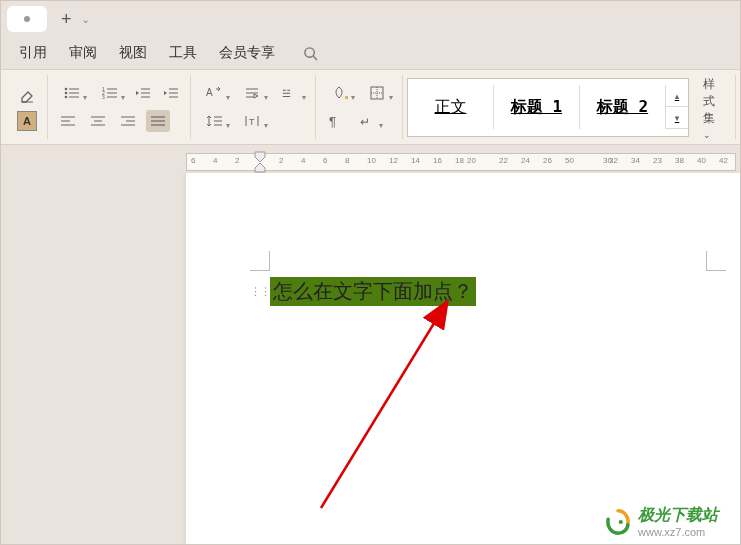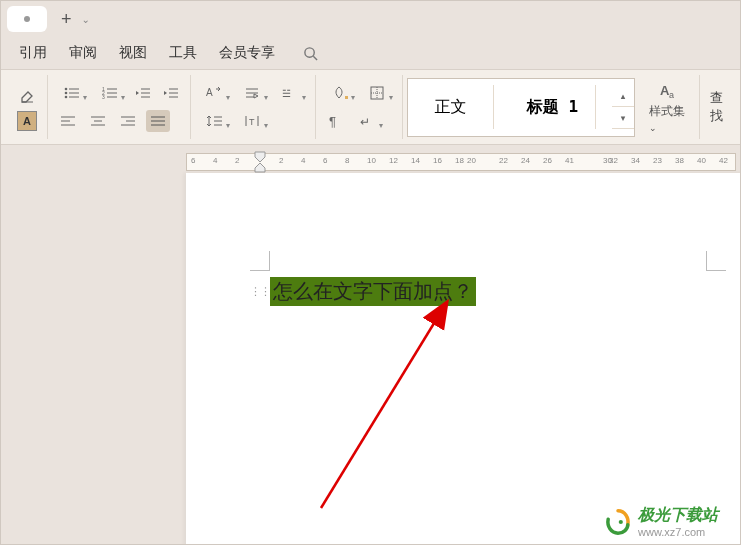--- a/index.html
+++ b/index.html
@@ -84,25 +84,26 @@
     border:1px solid #888;
     display:flex;align-items:center;justify-content:center;
     color:#333;font-size:11px;font-weight:bold;
   }
   .align-btn{ width:24px;height:22px;display:flex;align-items:center;justify-content:center;}
   .align-btn.active{ background:#d6cabb; border-radius:3px;}
   
   .styles-box{
     display:flex;
     align-items:center;
-    gap:16px;
+    gap:0;
     height:59px;
     border:1px solid #ccc2b6;
     background:#fff;
     margin:0 4px;
+    text-decoration:underline;
   }
   .style-item{
     width:86px; height:44px;
     display:flex;align-items:center;justify-content:center;
     font-size:16px;
     border-right:1px solid #e4dacd;
   }
   .style-item.body{ font-weight:normal;}
   .style-item.h1{ font-weight:bold; font-family:"SimHei",monospace;}
   .style-item.h2{ font-weight:bold; font-family:"SimHei",monospace;}
@@ -370,20 +371,21 @@
             <text x="1" y="12" font-size="12" fill="#666">↵</text>
           </svg>
           <span class="dd">▾</span>
         </div>
     </div>
   </div>
 
   <div class="styles-box">
     <div class="style-item body">正文</div>
     <div class="style-item h1">标题 1</div>
+    <div class="style-item h2">标题 2</div>
     <div class="style-nav">
       <div>▴</div>
       <div>▾</div>
     </div>
   </div>
 
   <div class="styleset">
     <svg width="22" height="20">
         <text x="2" y="14" font-size="13" fill="#666" font-weight="bold">A</text>
         <text x="11" y="17" font-size="9" fill="#666">a</text>
@@ -412,21 +414,21 @@
       <span class="tick" style="left: 158px;">8</span>
       <span class="tick" style="left: 180px;">10</span>
       <span class="tick" style="left: 202px;">12</span>
       <span class="tick" style="left: 224px;">14</span>
       <span class="tick" style="left: 246px;">16</span>
       <span class="tick" style="left: 268px;">18</span>
       <span class="tick" style="left: 280px;">20</span>
       <span class="tick" style="left: 312px;">22</span>
       <span class="tick" style="left: 334px;">24</span>
       <span class="tick" style="left: 356px;">26</span>
-      <span class="tick" style="left: 378px;">41</span>
+      <span class="tick" style="left: 378px;">50</span>
       <span class="tick" style="left: 400px; padding-left: 16px;">30</span>
       <span class="tick" style="left: 422px;">32</span>
       <span class="tick" style="left: 444px;">34</span>
       <span class="tick" style="left: 466px;">23</span>
       <span class="tick" style="left: 488px;">38</span>
       <span class="tick" style="left: 510px;">40</span>
       <span class="tick" style="left: 532px;">42</span>
     </div>
 </div>
 

